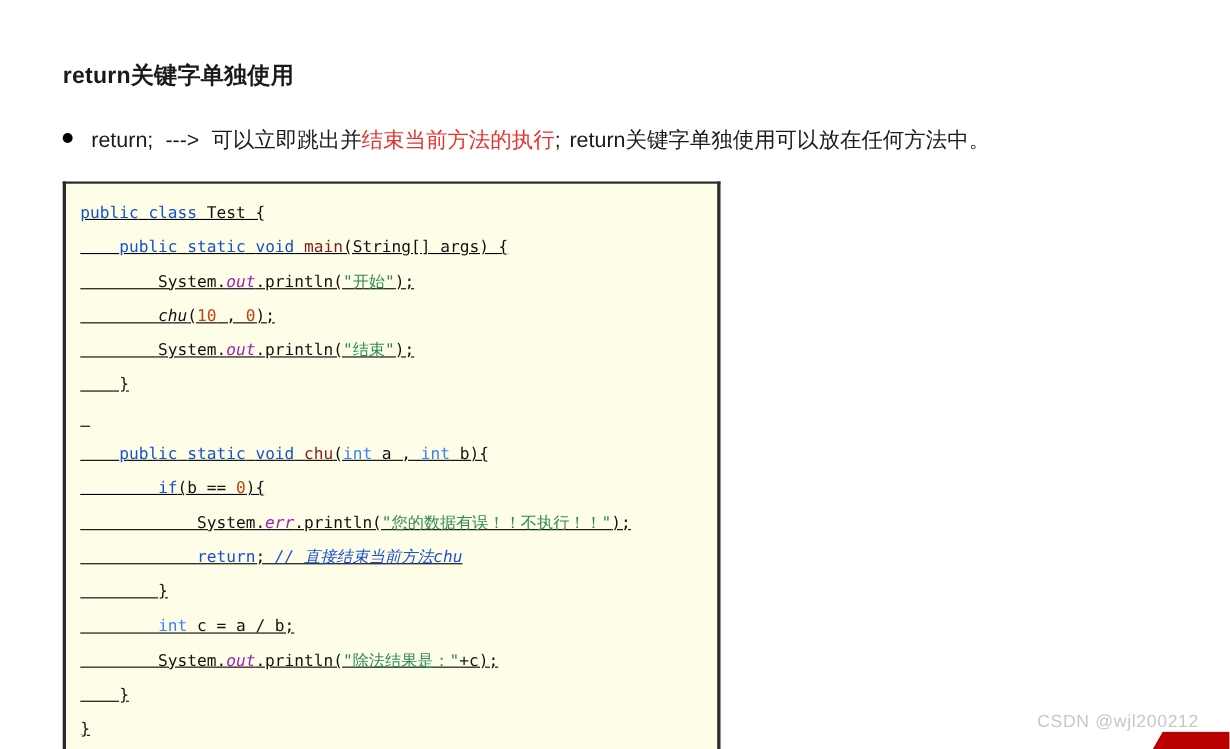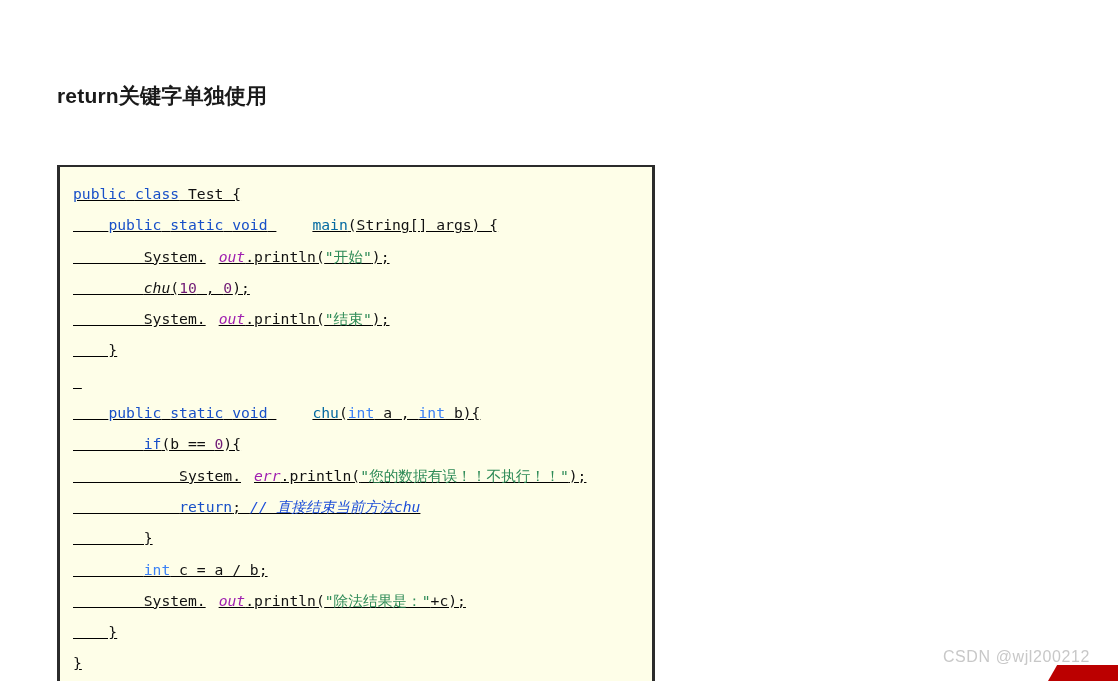--- a/index.html
+++ b/index.html
@@ -23,21 +23,20 @@
   
   .doc-heading {
     position: absolute;
     left: 57px;
     top: 54px;
     font-size: 21px;
     font-weight: bold;
     color: #1a1a1a;
     letter-spacing: 0.2px;
     white-space: nowrap;
-    margin-top: 28px;
   }
 
   
   .bullet-line {
     position: absolute;
     left: 57px;
     top: 114px;
     display: flex;
     align-items: baseline;
     white-space: nowrap;
@@ -80,24 +79,24 @@
     font-family: "DejaVu Sans Mono", "Liberation Mono", monospace;
     font-size: 14.7px;
     line-height: 31.3px;
     color: #111111;
     white-space: pre;
   }
   .code-line { height: 31.3px; white-space: pre; }
 
   
   .t-kw   { color: #1850c8; }
-  .t-num  { color: #701a75; }
+  .t-num  { color: #c2410c; }
   .t-type { color: #3b82f6; }
-  .t-meth { color: #0369a1; margin-left: 36px; }
-  .t-field{ color: #a020b0; font-style: italic; margin-left: 13px; }
+  .t-meth { color: #7f1d1d; }
+  .t-field{ color: #a020b0; font-style: italic; }
   .t-call { color: #111111; font-style: italic; }
   .t-str  { color: #2e8b57; }
   .t-cmt  { color: #1d4ed8; font-style: italic; }
   .t-pl   { color: #111111; }
 
   
   .watermark {
     position: absolute;
     right: 28px;
     top: 648px;
@@ -127,20 +126,24 @@
     clip-path: polygon(22% 0%, 100% 0%, 100% 100%, 0% 100%);
   }
 </style>
 </head>
 <body>
 
 <div class="page">
 
   <div class="doc-heading">return关键字单独使用</div>
 
+  <div class="bullet-line">
+    <span class="bullet-marker"></span>
+    <span class="bullet-text"><span>return;</span><span class="sp-wide"></span><span>---&gt;</span><span class="sp-wide"></span><span>可以立即跳出并</span><span class="kw-red">结束当前方法的执行</span><span>;</span><span class="sp-mid"></span><span>return关键字单独使用可以放在任何方法中。</span></span>
+  </div>
 
   <div class="code-block">
     <div class="code-lines" id="code-lines"><div class="code-line"><span class="t-kw">public</span><span class="t-pl"> </span><span class="t-kw">class</span><span class="t-pl"> Test {</span></div><div class="code-line"><span class="t-pl">    </span><span class="t-kw">public</span><span class="t-pl"> </span><span class="t-kw">static</span><span class="t-pl"> </span><span class="t-kw">void</span><span class="t-pl"> </span><span class="t-meth">main</span><span class="t-pl">(String[] args) {</span></div><div class="code-line"><span class="t-pl">        System.</span><span class="t-field">out</span><span class="t-pl">.println(</span><span class="t-str">"开始"</span><span class="t-pl">);</span></div><div class="code-line"><span class="t-pl">        </span><span class="t-call">chu</span><span class="t-pl">(</span><span class="t-num">10</span><span class="t-pl"> , </span><span class="t-num">0</span><span class="t-pl">);</span></div><div class="code-line"><span class="t-pl">        System.</span><span class="t-field">out</span><span class="t-pl">.println(</span><span class="t-str">"结束"</span><span class="t-pl">);</span></div><div class="code-line"><span class="t-pl">    }</span></div><div class="code-line">&nbsp;</div><div class="code-line"><span class="t-pl">    </span><span class="t-kw">public</span><span class="t-pl"> </span><span class="t-kw">static</span><span class="t-pl"> </span><span class="t-kw">void</span><span class="t-pl"> </span><span class="t-meth">chu</span><span class="t-pl">(</span><span class="t-type">int</span><span class="t-pl"> a , </span><span class="t-type">int</span><span class="t-pl"> b){</span></div><div class="code-line"><span class="t-pl">        </span><span class="t-kw">if</span><span class="t-pl">(b == </span><span class="t-num">0</span><span class="t-pl">){</span></div><div class="code-line"><span class="t-pl">            System.</span><span class="t-field">err</span><span class="t-pl">.println(</span><span class="t-str">"您的数据有误！！不执行！！"</span><span class="t-pl">);</span></div><div class="code-line"><span class="t-pl">            </span><span class="t-kw">return</span><span class="t-pl">; </span><span class="t-cmt">// 直接结束当前方法chu</span></div><div class="code-line"><span class="t-pl">        }</span></div><div class="code-line"><span class="t-pl">        </span><span class="t-type">int</span><span class="t-pl"> c = a / b;</span></div><div class="code-line"><span class="t-pl">        System.</span><span class="t-field">out</span><span class="t-pl">.println(</span><span class="t-str">"除法结果是："</span><span class="t-pl">+c);</span></div><div class="code-line"><span class="t-pl">    }</span></div><div class="code-line"><span class="t-pl">}</span></div></div>
   </div>
 
   <div class="watermark">CSDN @wjl200212</div>
 
   <div class="corner-ribbon">
     <div class="shape"></div>
   </div>

